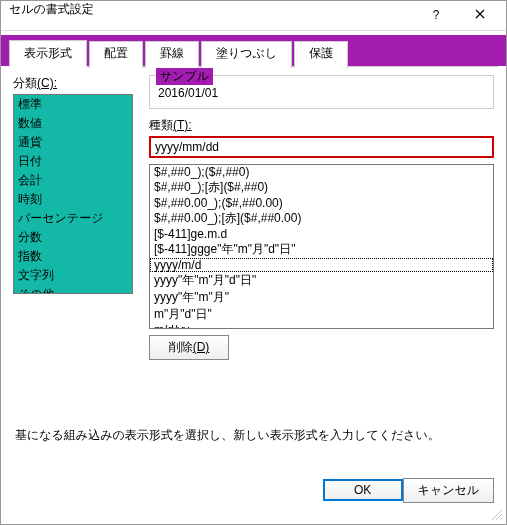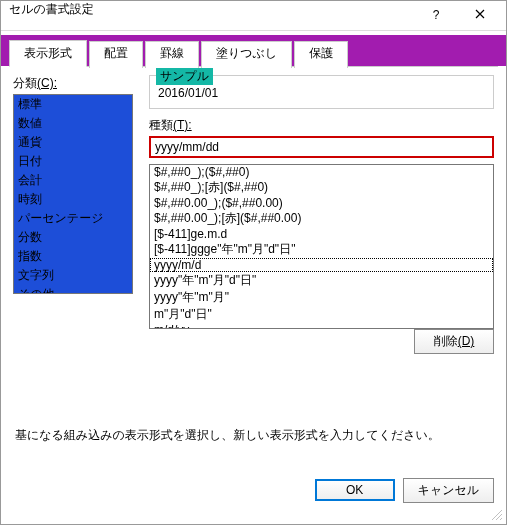--- a/index.html
+++ b/index.html
@@ -10,34 +10,34 @@
 .tabs{display:flex;padding:4px 8px 0;background:#a21caf}
 .tab{padding:4px 14px;border:1px solid #ccc;border-bottom:none;margin-right:2px;background:#fff;position:relative;top:1px}
 .tab.active{border-bottom:1px solid #fff;z-index:2}
 .tab:not(.active){background:#fff;top:2px;padding-top:3px;padding-bottom:3px}
 .panel{border-top:1px solid #ccc;margin:0 8px;flex:1;padding:8px 4px;display:flex;flex-direction:column}
 .row{display:flex;gap:16px;flex:1}
 .col-left{width:120px;display:flex;flex-direction:column}
 .col-right{flex:1;display:flex;flex-direction:column}
 .lbl{margin-bottom:2px}
 .u{text-decoration:underline}
-.listbox{border:1px solid #777;flex:1;background:#1d4ed8;overflow:hidden;max-height:200px}
+.listbox{border:1px solid #777;flex:1;background:#14b8a6;overflow:hidden;max-height:200px}
 .listbox .item{padding:1px 4px;white-space:nowrap}
 .group{border:1px solid #ccc;padding:6px 8px 8px;margin-bottom:8px;position:relative}
-.group .legend{position:absolute;top:-8px;left:6px;background:#14b8a6;padding:0 4px}
+.group .legend{position:absolute;top:-8px;left:6px;background:#a21caf;padding:0 4px}
 .sample{padding-top:4px}
 .input{border:1px solid #777;padding:2px 4px;width:100%;margin-bottom:6px}
 .input.hl{border:2px solid #c00}
 .typelist{border:1px solid #777;height:165px;overflow:auto;position:relative}
 .typelist .titem{padding:0 4px;white-space:nowrap}
 .typelist .titem.focused{outline:1px dotted #000;outline-offset:-1px}
-.btnrow{display:flex;justify-content:flex-end;margin-top:0}
+.btnrow{display:flex;margin-top:6px}
 .pbtn{min-width:80px;padding:3px 14px;border:1px solid #888;background:linear-gradient(#fff,#eee);text-align:center}
 .note{margin:14px 2px 12px}
-.footer{height:60px;display:flex;align-items:center;justify-content:flex-end;gap:8px;padding:0 12px 8px;border-top:0}
+.footer{height:60px;display:flex;align-items:center;justify-content:flex-end;gap:0;padding:0 12px 8px;border-top:0}
 .foot-resize{width:14px;height:14px;position:absolute;right:2px;bottom:2px}
 .foot-resize svg{opacity:.4}
 .tabs-wrap{padding-top:4px}
 .default{border:1px solid #0078d7;box-shadow:inset 0 0 0 1px #0078d7}
 </style>
 </head>
 <body>
 
 <div class="titlebar">
   <div class="title">セルの書式設定</div>

